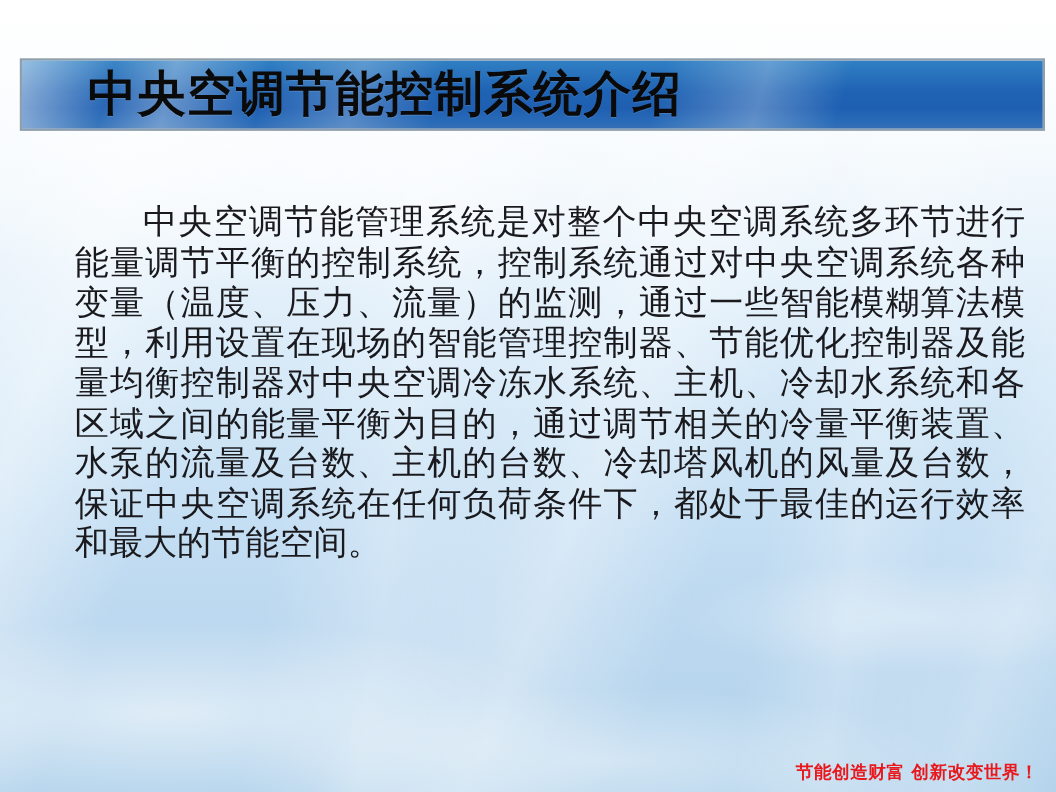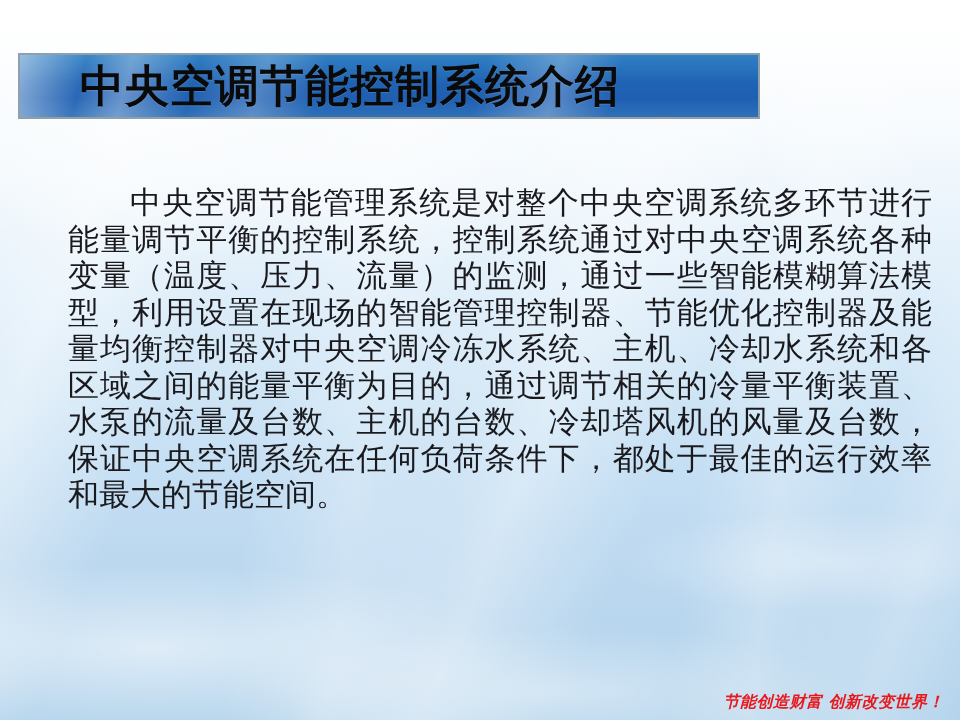--- a/index.html
+++ b/index.html
@@ -72,21 +72,21 @@
       radial-gradient(ellipse 420px 90px  at 58% 96%, rgba(255,255,255,.40), rgba(255,255,255,0) 72%),
       radial-gradient(ellipse 300px 70px  at 86% 78%, rgba(255,255,255,.35), rgba(255,255,255,0) 72%),
       radial-gradient(ellipse 600px 150px at 30% 22%, rgba(255,255,255,.60), rgba(255,255,255,0) 70%);
   }
 
   
   #title-banner {
     position: absolute;
     left: 18px;
     top: 53px;
-    width: 742px;
+    width: 932px;
     height: 66px;
     box-sizing: border-box;
     border: 2px solid #8fa0ad;
     background:
       linear-gradient(105deg,
         rgba(255,255,255,.50)  0%,
         rgba(255,255,255,.05)  9%,
         rgba(255,255,255,.32) 15%,
         rgba(255,255,255,.00) 24%,
         rgba(255,255,255,.22) 33%,
@@ -142,21 +142,20 @@
   #para-2 { text-indent: 62px; }
 
   
   #footer-slogan {
     position: absolute;
     right: 16px;
     bottom: 10px;
     color: #e8181c;
     font-family: "DejaVu Sans", "Liberation Sans", sans-serif;
     font-weight: bold;
-    font-style: italic;
     font-size: 16px;
     line-height: 1;
     letter-spacing: .5px;
     white-space: nowrap;
     text-align: center;
   }
 </style>
 </head>
 <body>
 

